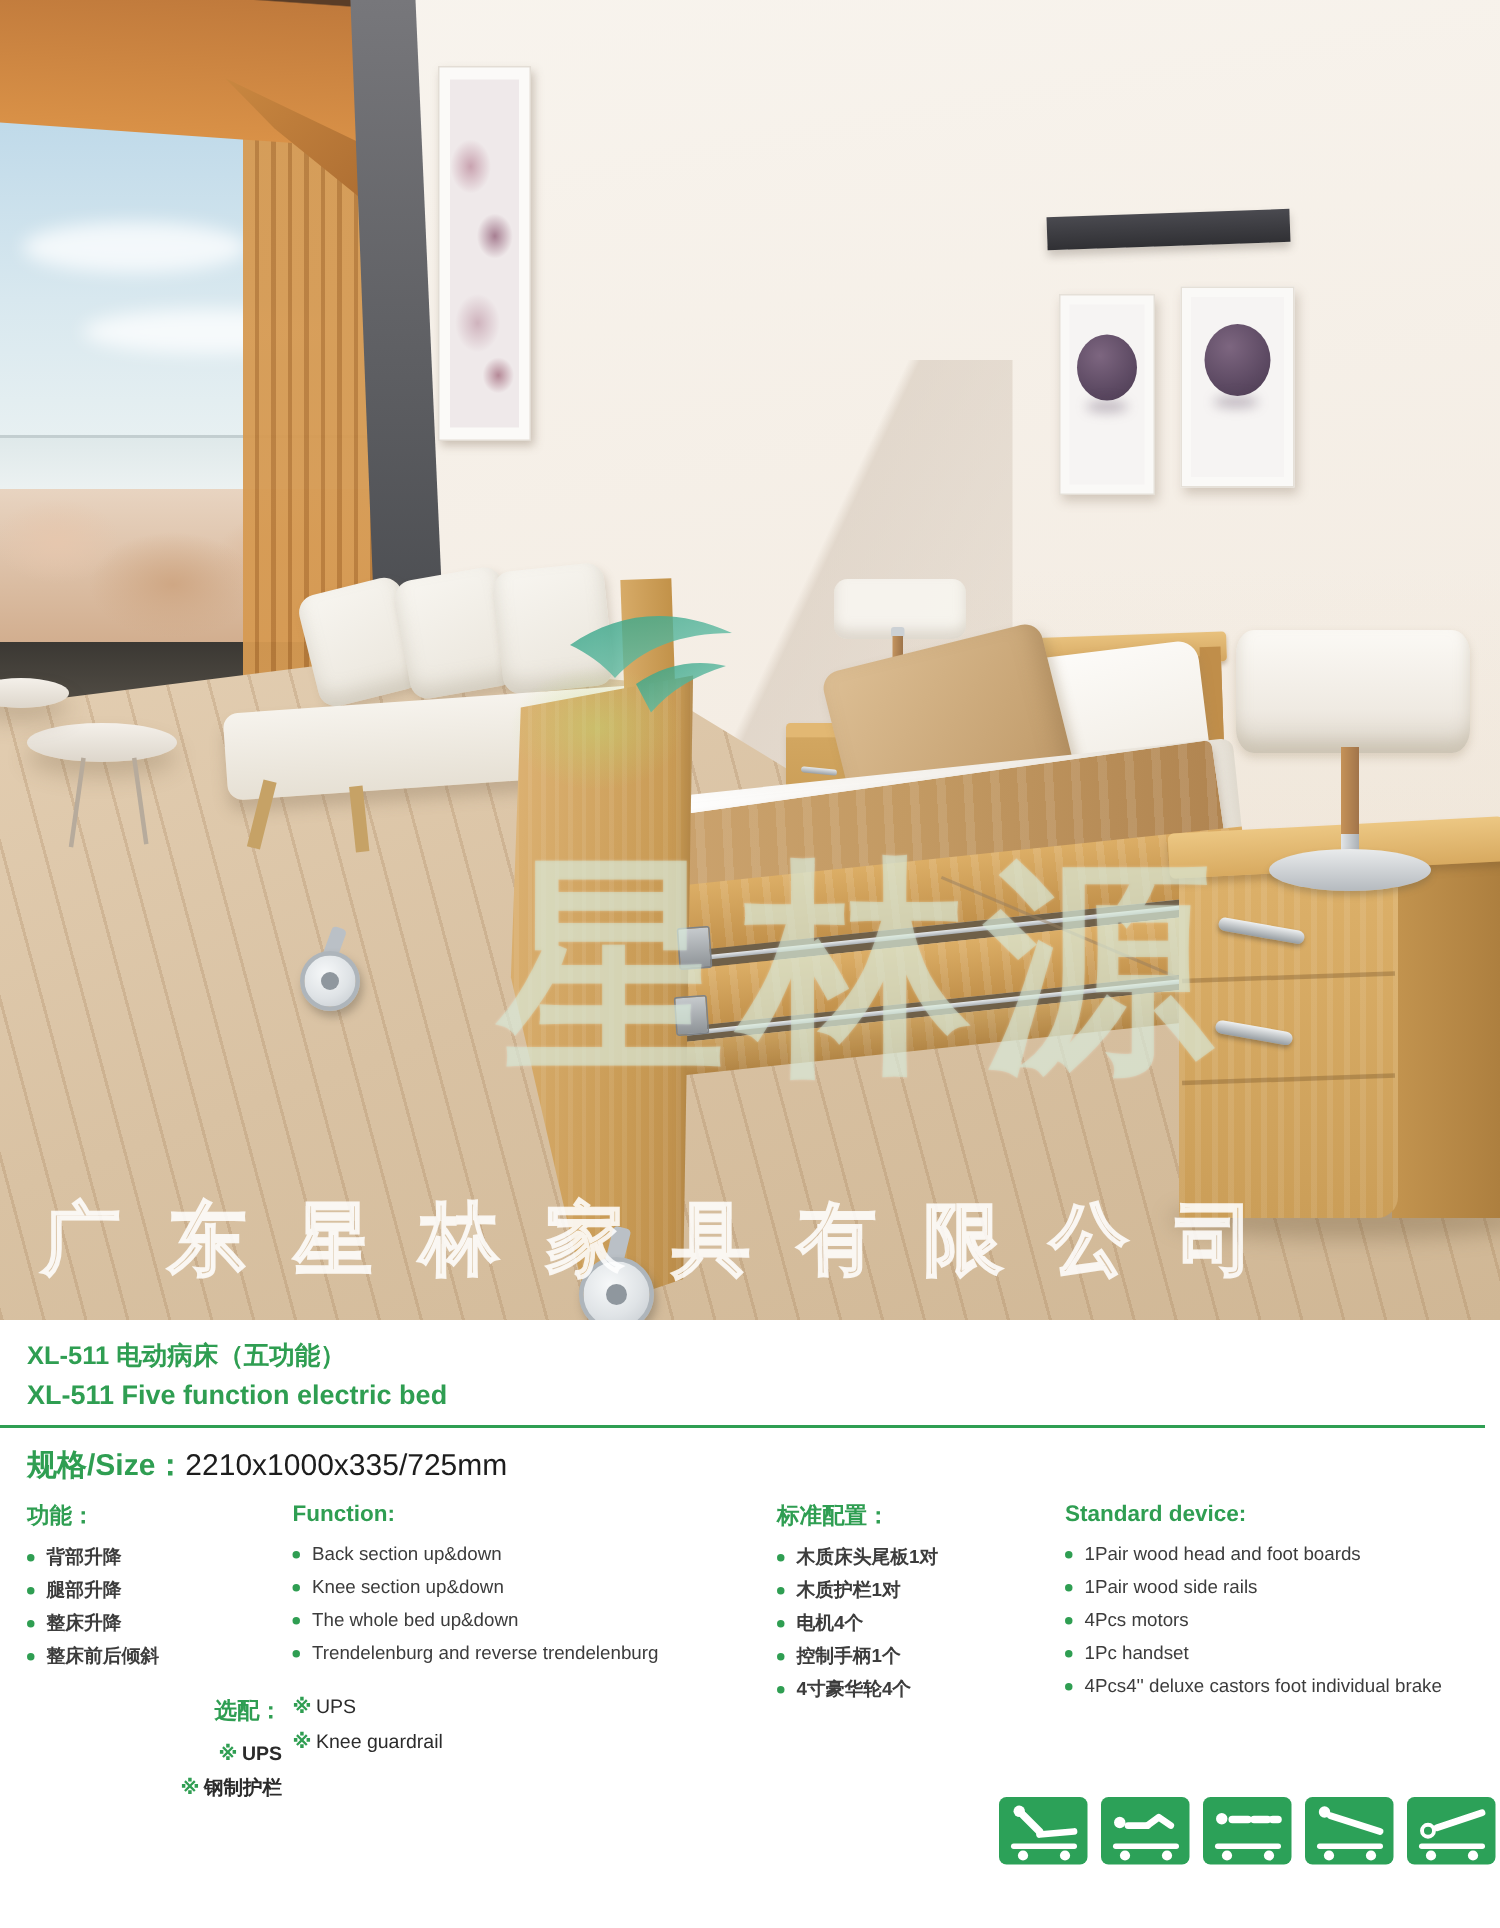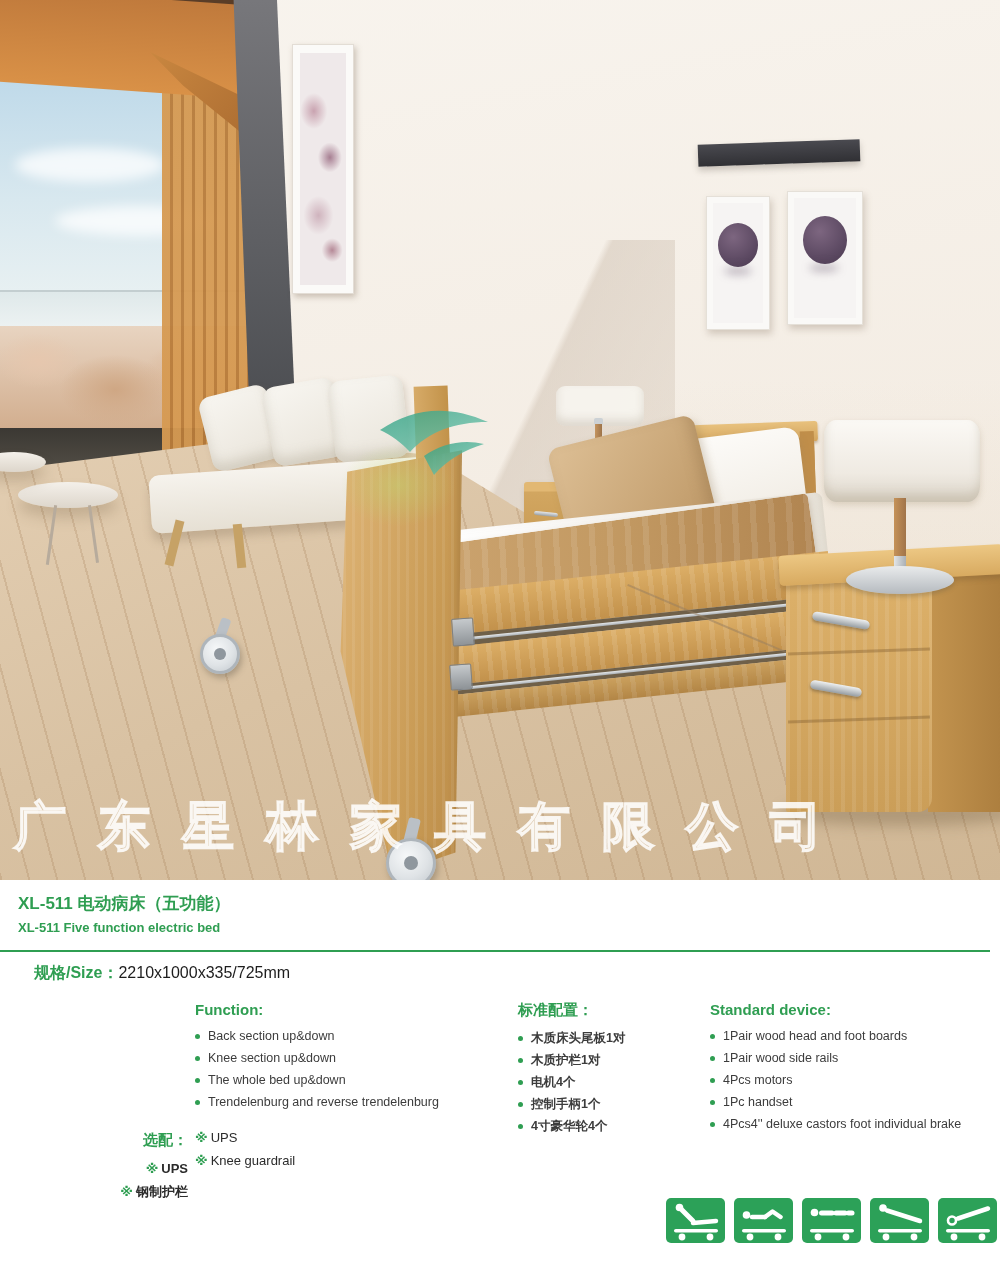--- a/index.html
+++ b/index.html
@@ -172,30 +172,30 @@
 
   
   .wm-leaf{left:318px;top:428px;width:160px;height:115px;
     background:radial-gradient(closest-side,rgba(193,218,115,.45),rgba(0,0,0,0) 72%);}
   .wm-chars{left:332px;top:562px;width:640px;font-size:152px;font-weight:bold;line-height:1.1;
     letter-spacing:10px;color:rgba(206,228,208,.55);white-space:nowrap;
     text-shadow:0 0 2px rgba(255,255,255,.35);}
   .wm-en{left:0;top:736px;width:1000px;text-align:center;font-size:34px;font-weight:bold;
     letter-spacing:2px;color:rgba(250,246,238,.85);text-shadow:0 1px 2px rgba(120,100,70,.25);
     white-space:nowrap;}
-  .wm-cn{left:0;top:792px;width:868px;text-align:center;font-size:52px;font-weight:bold;
+  .wm-cn{left:0;top:792px;width:868px;text-align:right;font-size:52px;font-weight:bold;
     letter-spacing:32px;color:rgba(255,255,255,.14);
     -webkit-text-stroke:1.5px rgba(255,255,255,.85);white-space:nowrap;}
 
   
   .t-green{color:#2f9e52;}
   .title-cn{left:18px;top:892px;font-size:17px;font-weight:bold;}
-  .title-en{left:18px;top:920px;font-size:13px;font-weight:bold;}
+  .title-en{left:18px;top:920px;font-size:18px;font-weight:bold;}
   .divider{left:0;top:950px;width:990px;height:0;border-top:2px solid #2f9e52;}
-  .size-row{left:34px;top:963px;font-size:16px;}
+  .size-row{left:18px;top:963px;font-size:20px;}
   .size-row .lbl{font-weight:bold;}
   .size-row .val{color:#1d1d1d;}
 
   .col{position:absolute;}
   .col-h{font-size:15px;font-weight:bold;color:#2f9e52;margin:0 0 12px 0;}
   .li{position:relative;padding-left:13px;margin:0 0 9px 0;font-size:12.5px;color:#3c3c3c;line-height:13px;}
   .li .dot{position:absolute;left:0;top:4px;width:5px;height:5px;border-radius:50%;background:#2f9e52;}
   .cn .li{font-weight:bold;}
   .opt-li{margin:0 0 9px 0;font-size:13px;color:#2b2b2b;line-height:14px;}
   .opt-li .mk{color:#2f9e52;font-weight:bold;margin-right:3px;}
@@ -319,31 +319,39 @@
     <svg class="abs" style="left:368px;top:390px;" width="130" height="105" viewBox="0 0 130 105">
       <defs>
         <linearGradient id="lg" x1="0" y1="0" x2="1" y2="1">
           <stop offset="0" stop-color="#2ea183"></stop>
             <stop offset="1" stop-color="#7cc9b4"></stop>
         </linearGradient>
       </defs>
       <path d="M12 40 C 44 18, 80 14, 120 32 C 86 32, 60 42, 42 62 C 34 53, 23 45, 12 40 Z" fill="url(#lg)" opacity="0.8"></path>
       <path d="M56 66 C 74 53, 96 49, 116 54 C 96 60, 79 70, 66 85 Z" fill="url(#lg)" opacity="0.8"></path>
     </svg>
+    <div class="abs wm-chars">星林源</div>
     <div class="abs wm-cn">广东星林家具有限公司</div>
   </div>
 
   <div class="abs title-cn t-green">XL-511 电动病床（五功能）</div>
   <div class="abs title-en t-green">XL-511 Five function electric bed</div>
   <div class="abs divider"></div>
 
   <div class="abs size-row">
     <span class="lbl t-green">规格/Size：</span><span class="val">2210x1000x335/725mm</span>
   </div>
 
+  <div class="col cn" style="left:18px;top:1001px;width:170px;">
+    <div class="col-h">功能：</div>
+    <div class="li"><span class="dot"></span><span>背部升降</span></div>
+    <div class="li"><span class="dot"></span><span>腿部升降</span></div>
+    <div class="li"><span class="dot"></span><span>整床升降</span></div>
+    <div class="li"><span class="dot"></span><span>整床前后倾斜</span></div>
+  </div>
 
   <div class="col" style="left:195px;top:1001px;width:320px;">
     <div class="col-h">Function:</div>
     <div class="li"><span class="dot"></span><span>Back section up&amp;down</span></div>
     <div class="li"><span class="dot"></span><span>Knee section up&amp;down</span></div>
     <div class="li"><span class="dot"></span><span>The whole bed up&amp;down</span></div>
     <div class="li"><span class="dot"></span><span>Trendelenburg and reverse trendelenburg</span></div>
   </div>
 
   <div class="col cn" style="left:518px;top:1001px;width:190px;">

